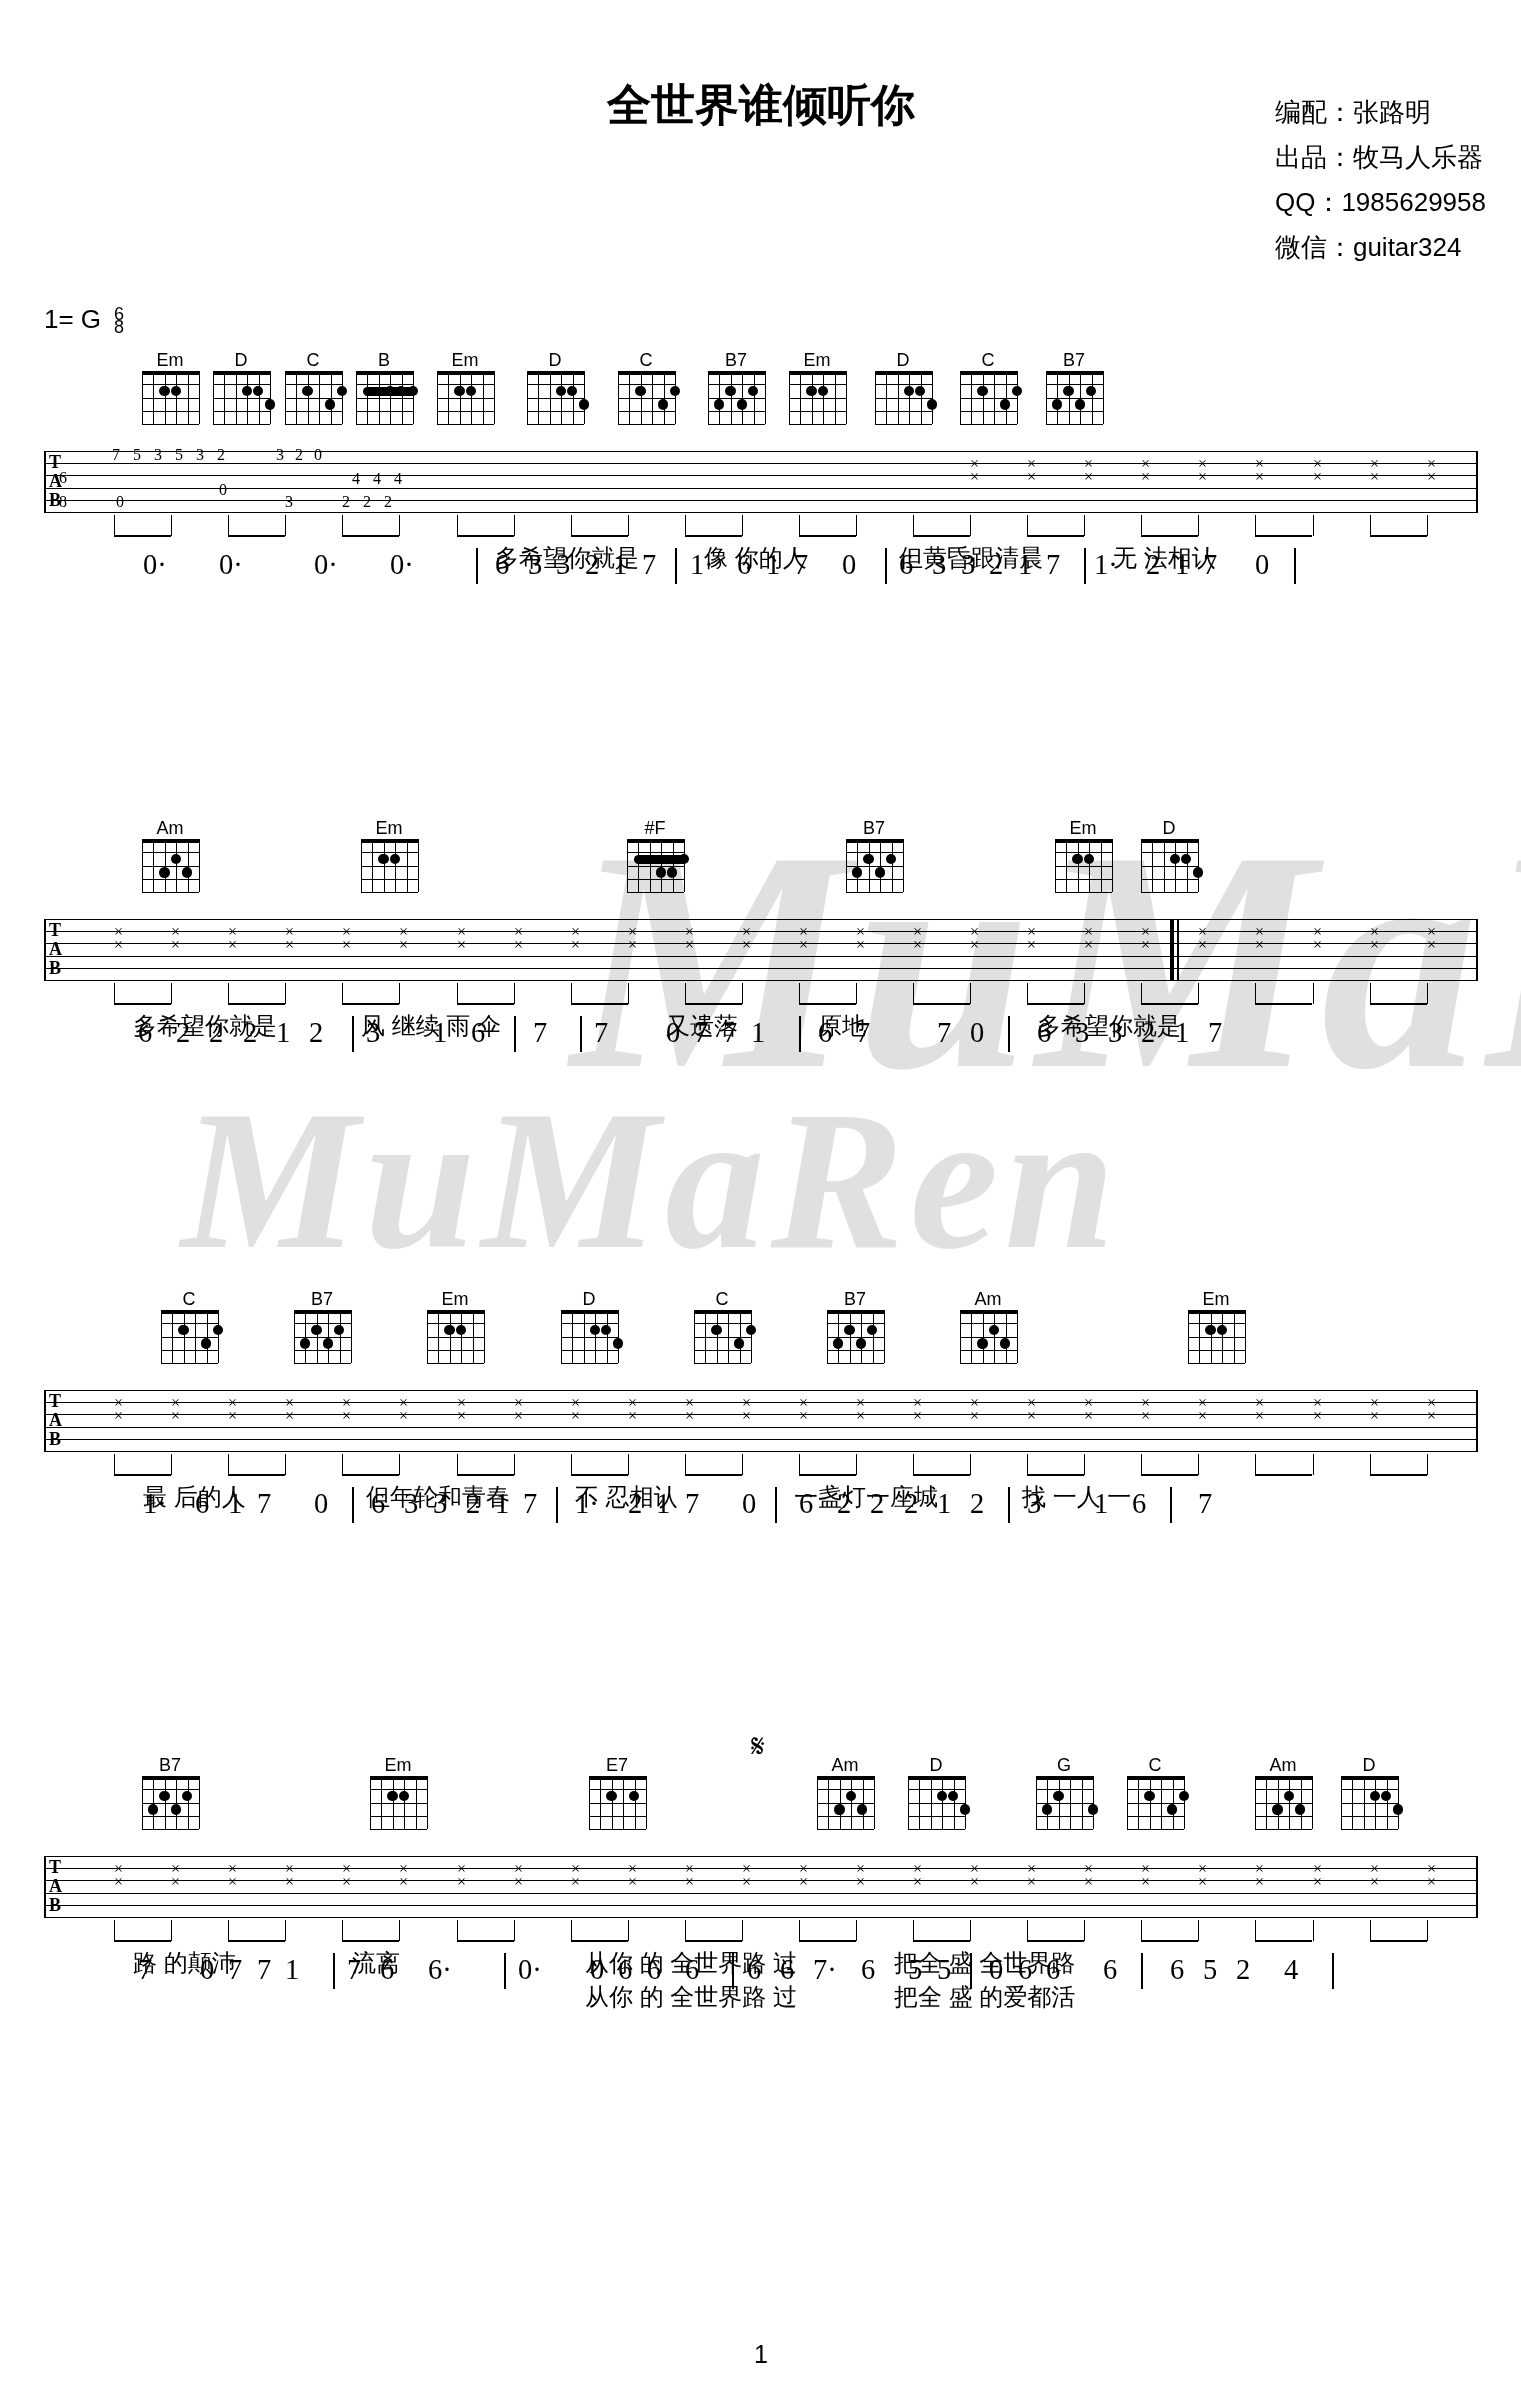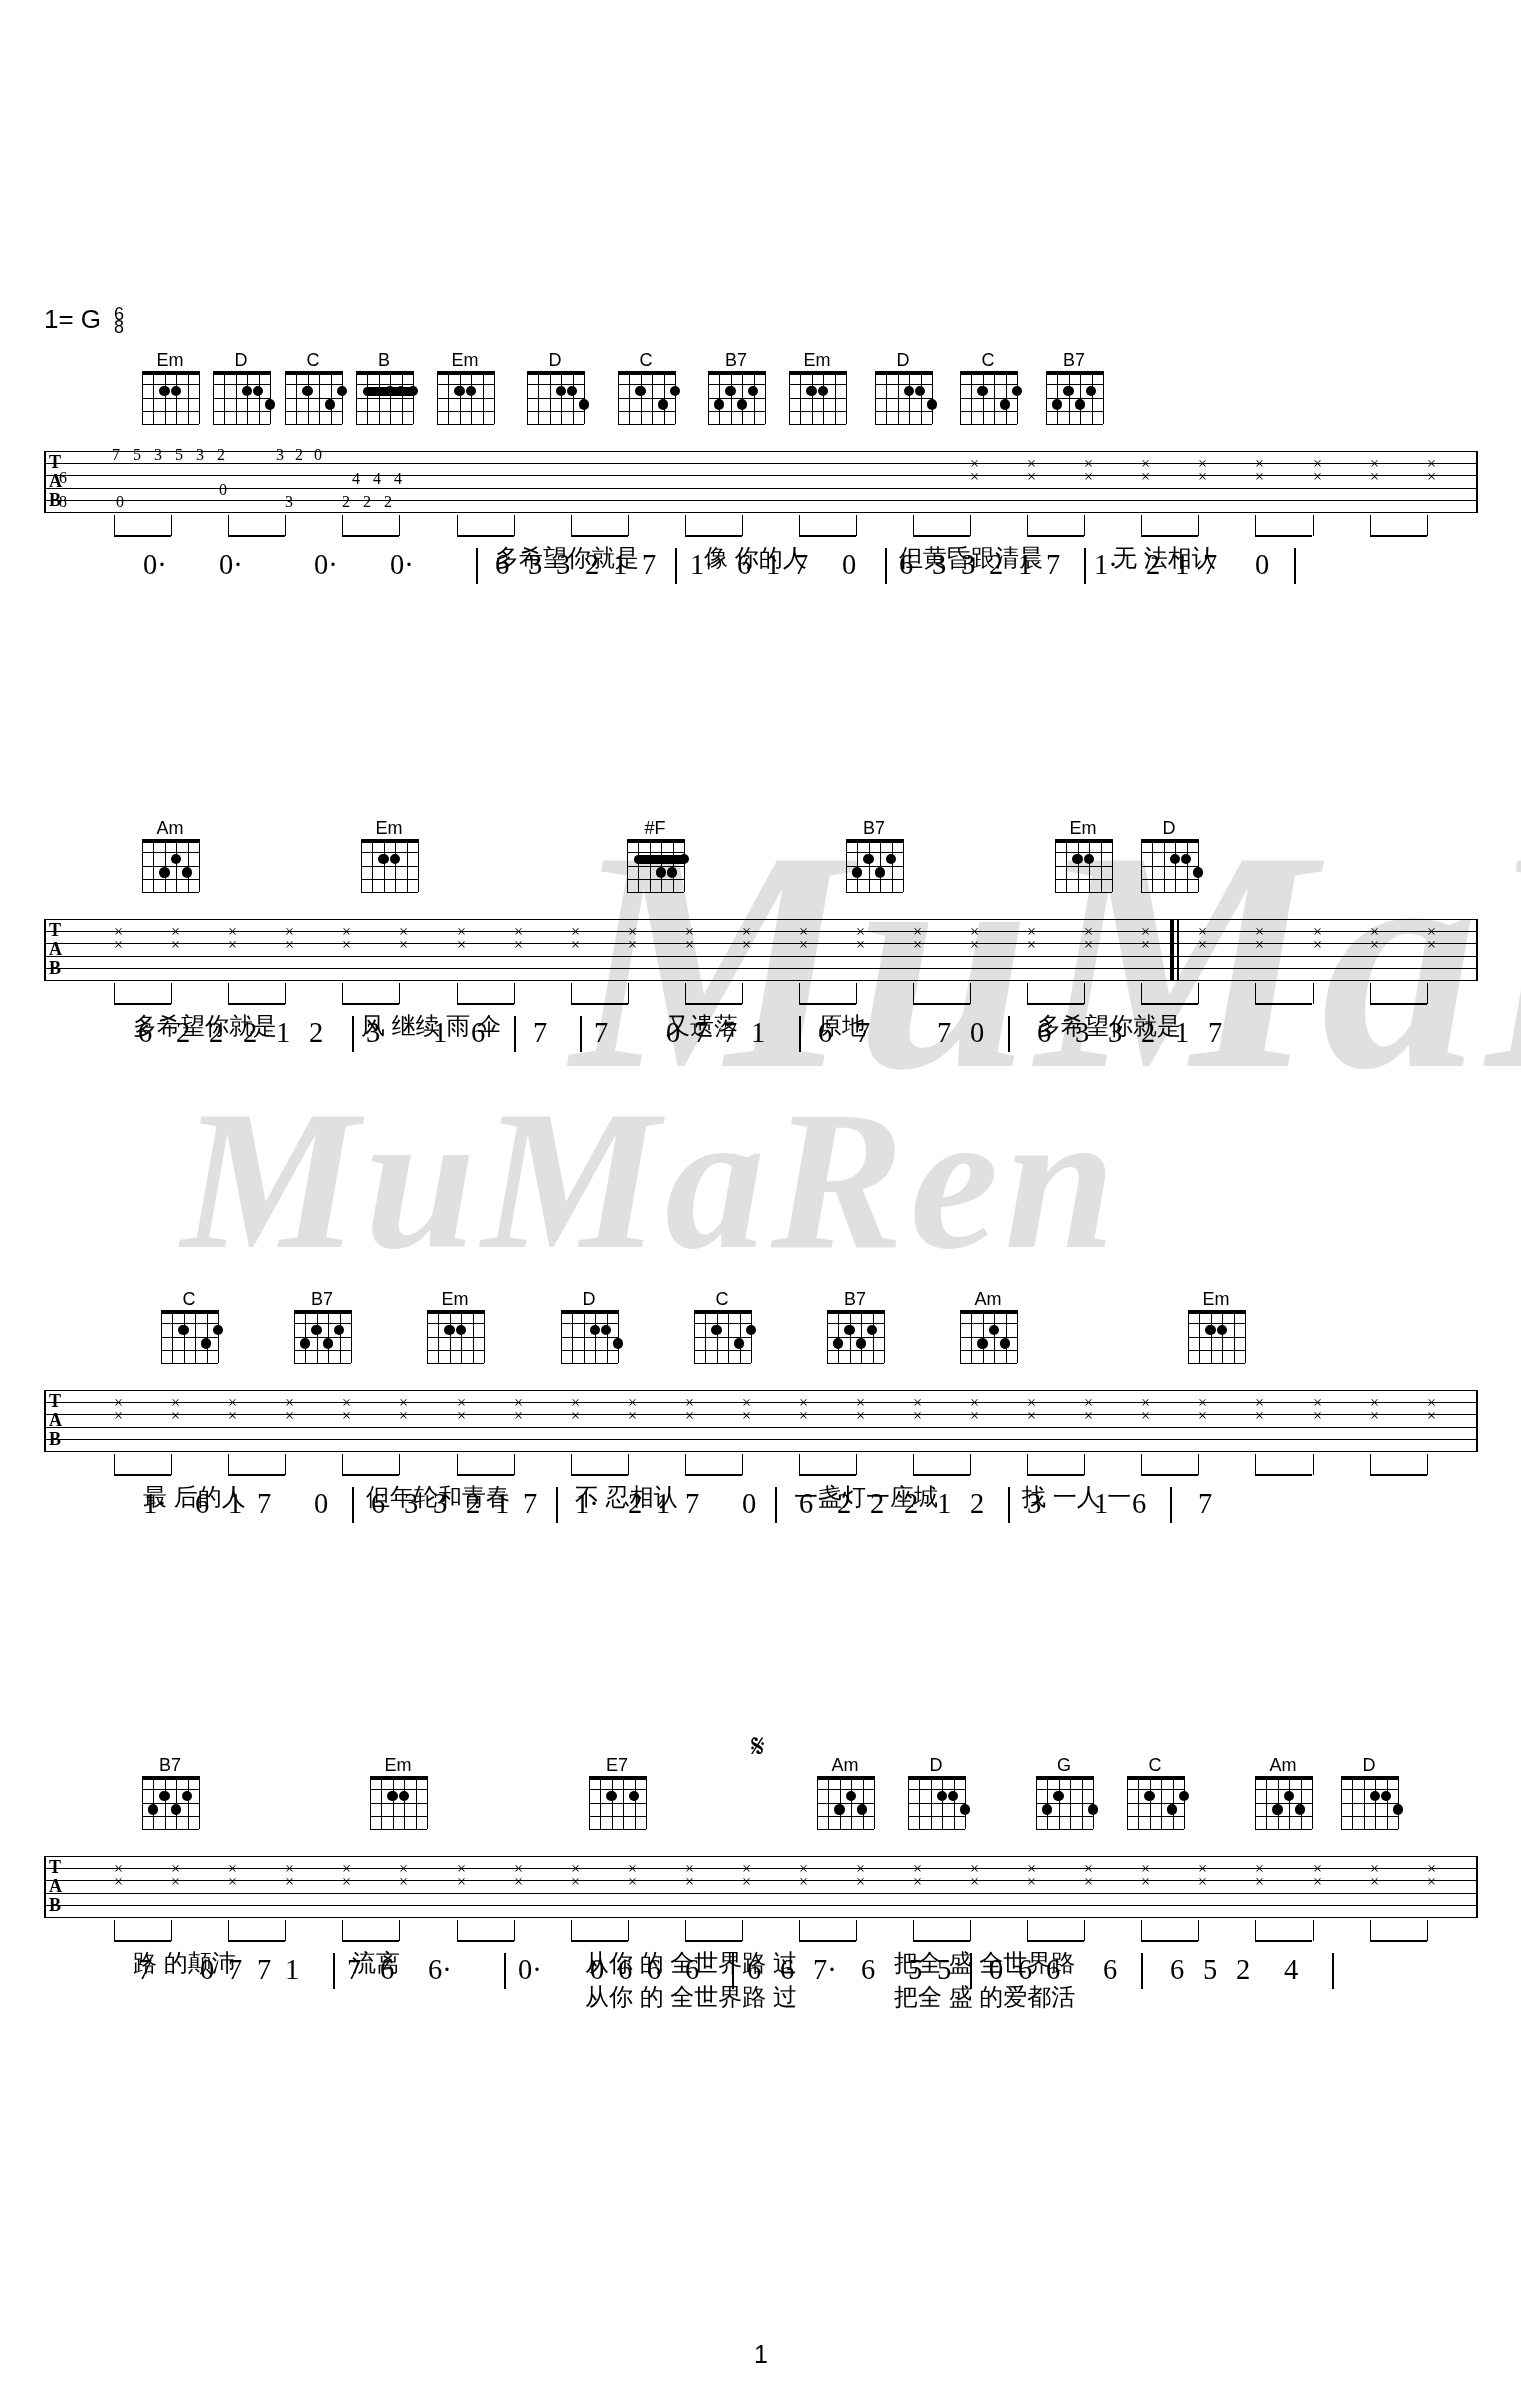--- a/index.html
+++ b/index.html
@@ -60,21 +60,28 @@
 </head>
 <body>
 
 <div class="sheet">
 
   <div class="watermark">
     <div class="wm-big">MuMaRen</div>
     <div class="wm-small">MuMaRen</div>
   </div>
 
-
+  <div class="title">全世界谁倾听你</div>
+
+  <div class="credits">
+    <div>编配：张路明</div>
+    <div>出品：牧马人乐器</div>
+    <div>QQ：1985629958</div>
+    <div>微信：guitar324</div>
+  </div>
 
   <div class="keysig">
     <span>1= G</span>
     <span class="frac">
       <span>6</span>
       <span>8</span>
     </span>
   </div>
 
   <div id="render-root">

